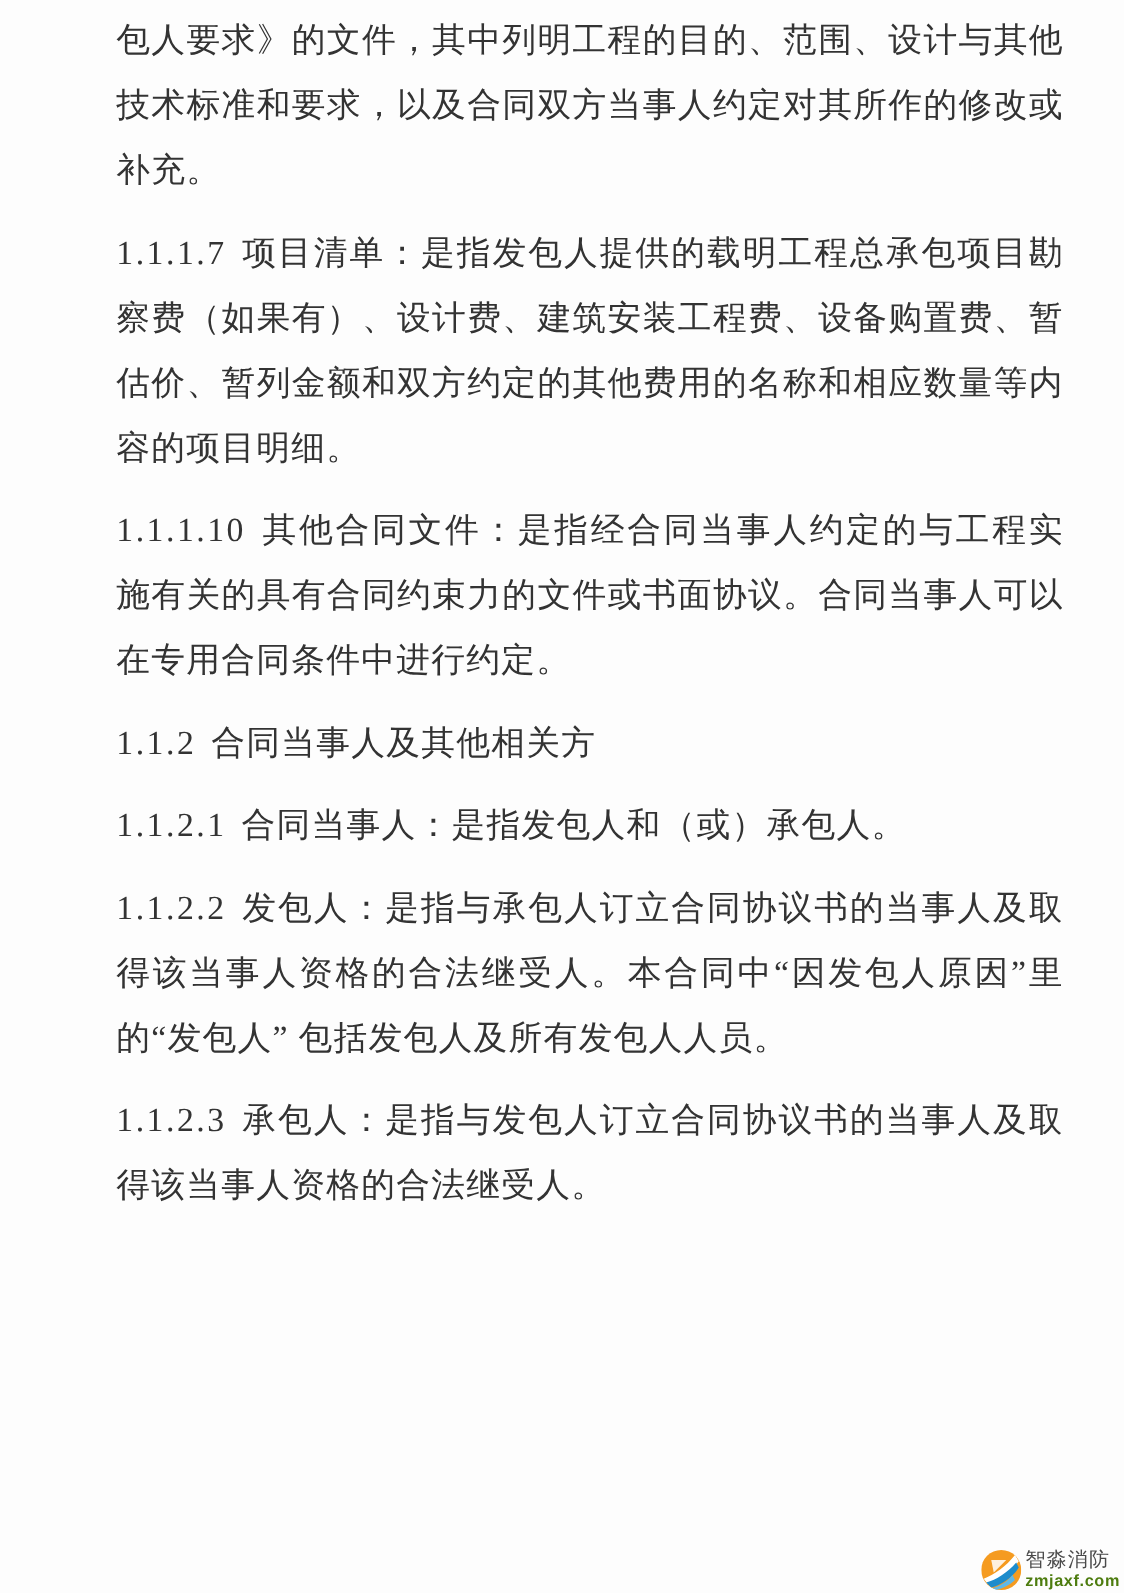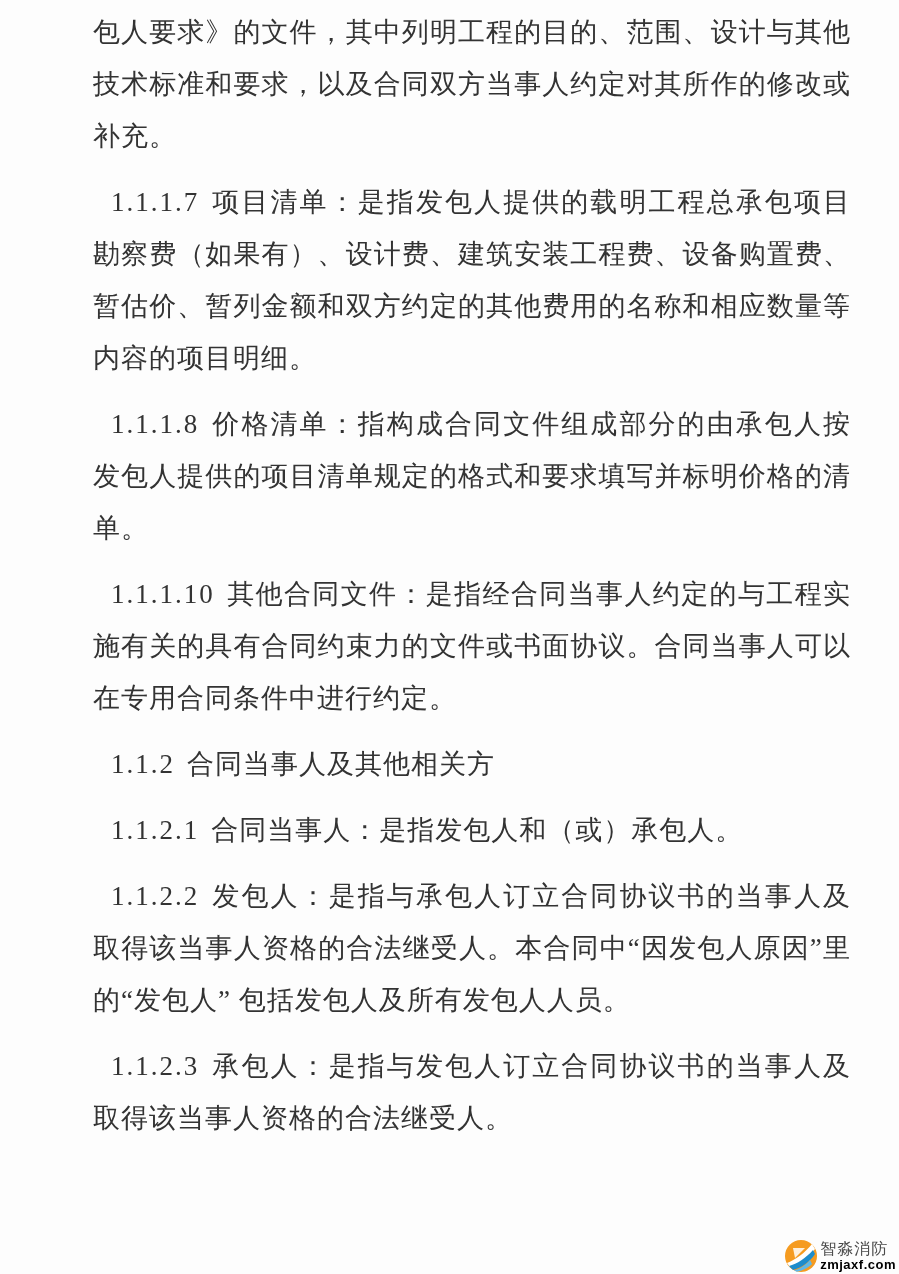--- a/index.html
+++ b/index.html
@@ -30,21 +30,20 @@
     margin: 0 0 14px 0;
   }
   .para:last-child {
     margin-bottom: 0;
   }
   .clause-num {
     letter-spacing: 2px;
   }
   .clause-num:not(:empty) {
     margin-right: 12px;
-    margin-left: 18px;
   }
   .watermark {
     position: absolute;
     right: 3px;
     bottom: 2px;
     display: flex;
     align-items: center;
     background: transparent;
   }
   .wm-logo {
@@ -64,35 +63,34 @@
     line-height: 19px;
     color: #4a4a4a;
     letter-spacing: 1px;
     white-space: nowrap;
   }
   .wm-domain {
     font-family: "Liberation Sans", sans-serif;
     font-size: 13px;
     font-weight: bold;
     line-height: 14px;
-    color: #000000;
+    color: #4d7c0f;
     letter-spacing: 0.5px;
     white-space: nowrap;
   }
 </style>
 </head>
 <body>
 
 <div class="page">
 
   <p class="para"><span class="clause-num"></span><span>包人要求》的文件，其中列明工程的目的、范围、设计与其他技术标准和要求，以及合同双方当事人约定对其所作的修改或补充。</span></p>
 
   <p class="para"><span class="clause-num">1.1.1.7</span><span>项目清单：是指发包人提供的载明工程总承包项目勘察费（如果有）、设计费、建筑安装工程费、设备购置费、暂估价、暂列金额和双方约定的其他费用的名称和相应数量等内容的项目明细。</span></p>
 
-  <p class="para"><span class="clause-num">1.1.1.8</span><span>价格清单：指构成合同文件组成部分的由承包人按发包人提供的项目清单规定的格式和要求填写并标明价格的清单。</span></p>
 
 
   <p class="para"><span class="clause-num">1.1.1.10</span><span>其他合同文件：是指经合同当事人约定的与工程实施有关的具有合同约束力的文件或书面协议。合同当事人可以在专用合同条件中进行约定。</span></p>
 
   <p class="para"><span class="clause-num">1.1.2</span><span>合同当事人及其他相关方</span></p>
 
   <p class="para"><span class="clause-num">1.1.2.1</span><span>合同当事人：是指发包人和（或）承包人。</span></p>
 
   <p class="para"><span class="clause-num">1.1.2.2</span><span>发包人：是指与承包人订立合同协议书的当事人及取得该当事人资格的合法继受人。本合同中“因发包人原因”里的“发包人” 包括发包人及所有发包人人员。</span></p>
 

